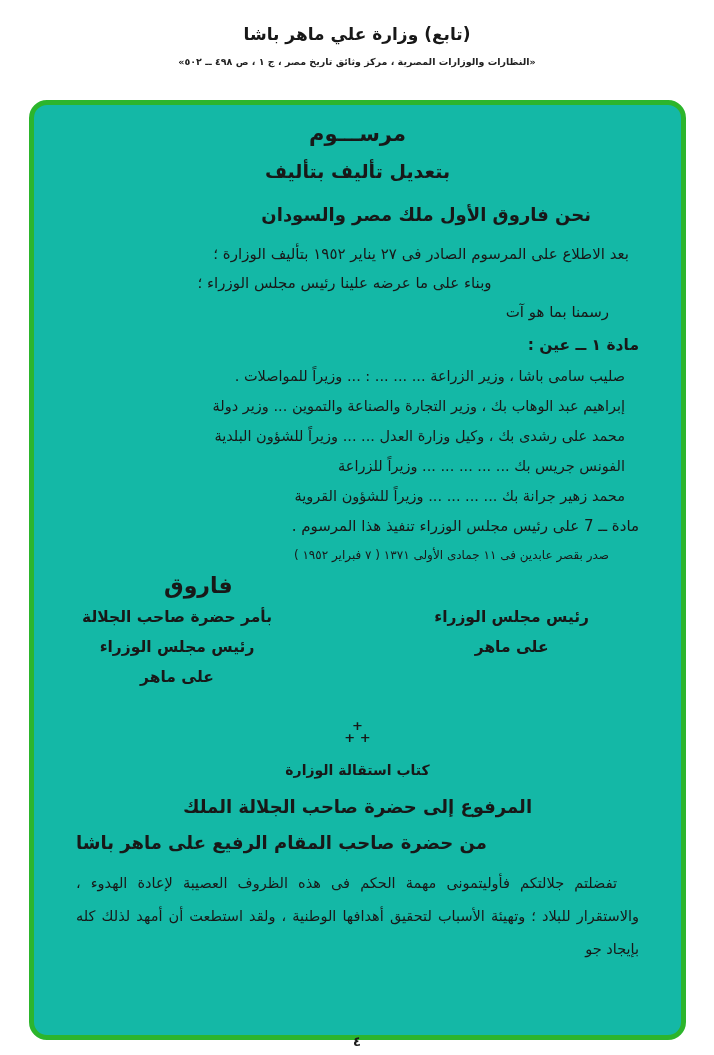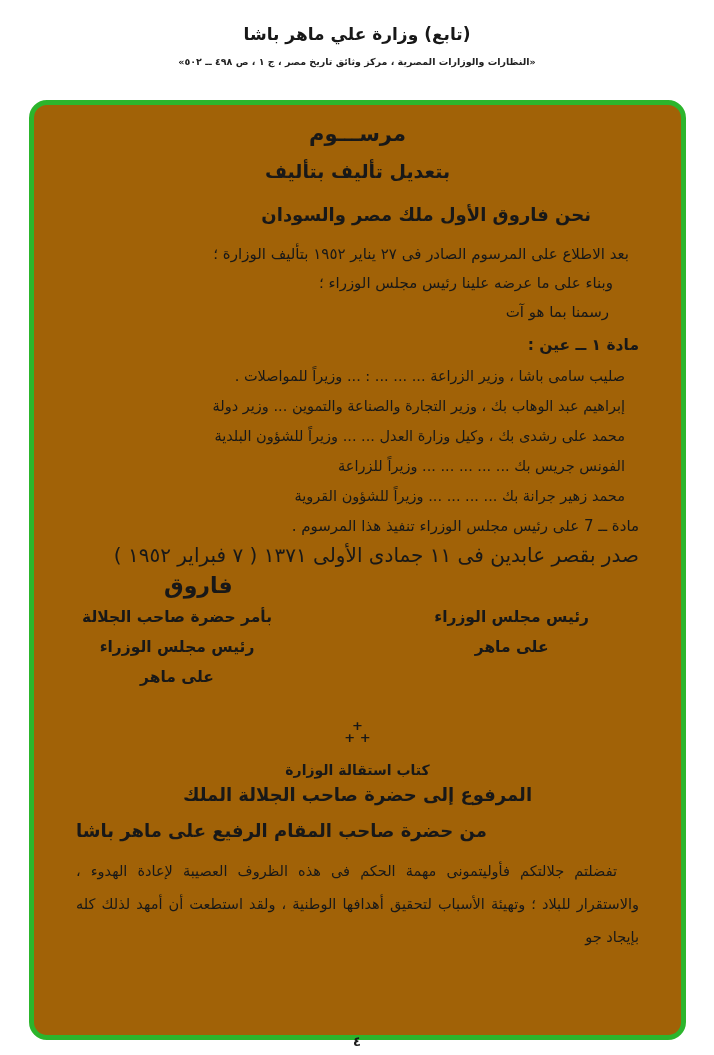--- a/index.html
+++ b/index.html
@@ -15,46 +15,46 @@
   
   .page-header { text-align: center; padding-top: 24px; }
   .header-title { font-size: 17px; font-weight: bold; }
   .header-source { font-size: 9.5px; font-weight: bold; margin-top: 12px; letter-spacing: 0.2px; color: #222; }
 
   
   .frame {
     position: absolute; left: 29px; right: 28px; top: 100px; height: 940px;
     border: 5px solid #2cb52c; border-radius: 18px;
     padding: 16px 42px 10px 42px;
-    background: #a16207;
+    background: #14b8a6;
     overflow: hidden;
   }
 
   .doc-title    { text-align: center; font-size: 21px; font-weight: bold; line-height: 26px; margin: 0; }
   .doc-subtitle { text-align: center; font-size: 19px; font-weight: bold; line-height: 24px; margin-top: 12px; }
   .royal-line   { font-size: 18px; font-weight: bold; line-height: 23px; margin: 20px 48px 0 0; }
 
   .preamble-line { font-size: 15px; line-height: 21px; margin-top: 8px; }
   .preamble-line.p1 { margin-top: 18px; margin-right: 10px; }
-  .preamble-line.p2 { margin-right: 26px; }
+  .preamble-line.p2 { margin-right: 26px; text-align: center; }
   .preamble-line.p3 { margin-right: 30px; }
 
   .article-heading { font-size: 15.5px; line-height: 21px; margin-top: 12px; font-weight: bold; }
   .appointment-line { font-size: 14.5px; line-height: 20px; margin-top: 10px; margin-right: 14px; white-space: nowrap; }
   .article2 { font-size: 15px; line-height: 21px; margin-top: 10px; }
-  .issued-line { font-size: 20px; line-height: 21px; margin-top: 8px; }
+  .issued-line { font-size: 12px; line-height: 21px; margin-top: 8px; margin-right: 30px; }
 
   .king-sig { font-size: 22px; font-weight: bold; line-height: 28px; margin-top: 6px; text-align: left; padding-left: 88px; }
   .sig-row { display: flex; justify-content: space-between; margin-top: 2px; padding: 0 50px 0 6px; }
   .sig-col { text-align: center; font-size: 15.5px; font-weight: bold; line-height: 30px; }
 
   .separator { text-align: center; margin-top: 28px; font-size: 13px; font-weight: bold; line-height: 12px; }
 
   .res-title     { text-align: center; font-size: 14px; font-weight: bold; line-height: 25px; margin-top: 14px; }
-  .res-addressee { text-align: center; font-size: 18px; font-weight: bold; line-height: 24px; }
+  .res-addressee { text-align: center; font-size: 18px; font-weight: bold; line-height: 24px; margin-top: 12px; }
   .res-sender    { text-align: left; font-size: 18px; font-weight: bold; line-height: 24px; margin-top: 12px; padding-left: 0; padding-right: 120px; }
   .salutation    { font-size: 17px; font-weight: bold; line-height: 22px; margin-top: 20px; }
   .res-body      { font-size: 14.5px; line-height: 33px; margin-top: 12px; text-align: justify; text-indent: 22px; }
 
   .page-number { position: absolute; bottom: 6px; left: 0; right: 0; text-align: center; font-size: 13px; font-weight: bold; }
 </style>
 </head>
 <body>
 
 <div class="page">

